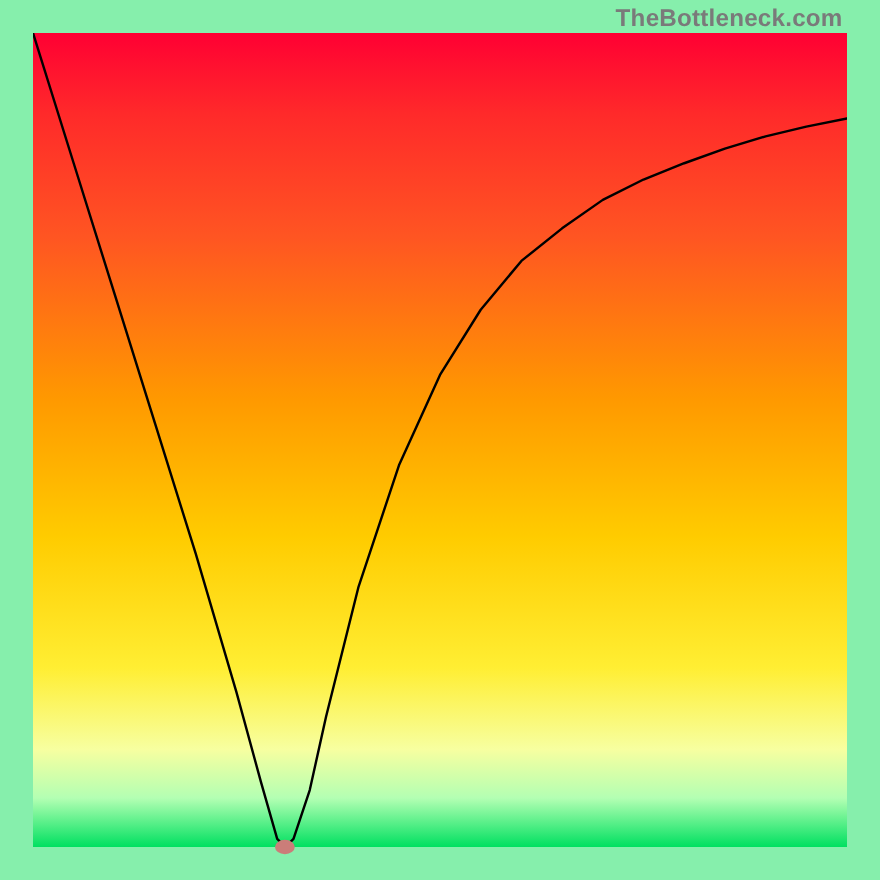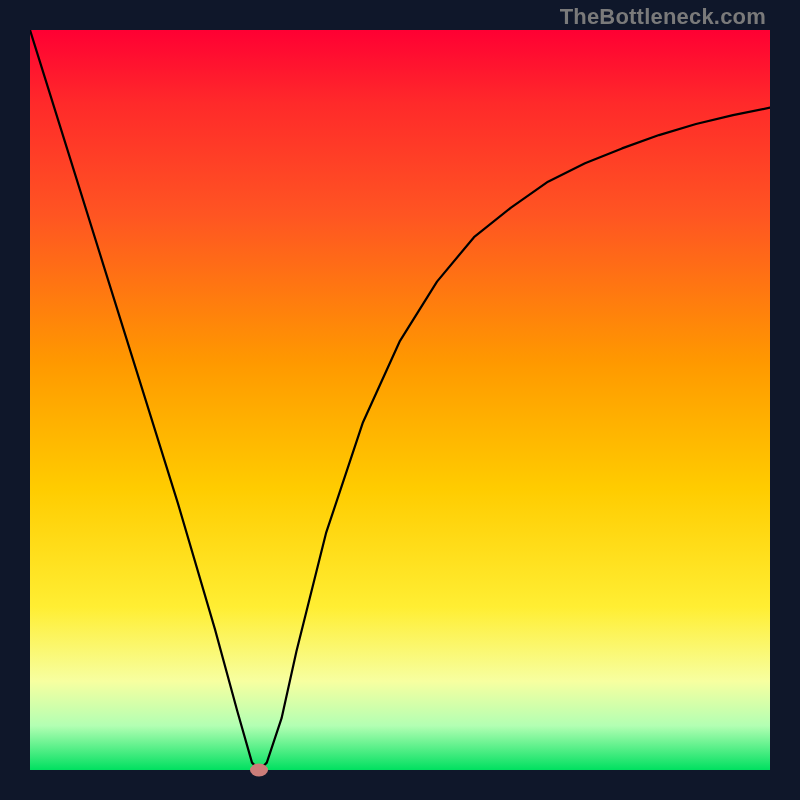--- a/index.html
+++ b/index.html
@@ -9,21 +9,21 @@
     height: 800px;
     background: #000;
     overflow: hidden;
   }
   .frame {
     position: absolute;
     top: 0;
     left: 0;
     width: 800px;
     height: 800px;
-    background: #0f172a;
+    background: #86efac;
   }
   .plot-area {
     position: absolute;
     top: 30px;
     left: 30px;
     width: 740px;
     height: 740px;
     background: linear-gradient(
       to bottom,
       #ff0033 0%,

